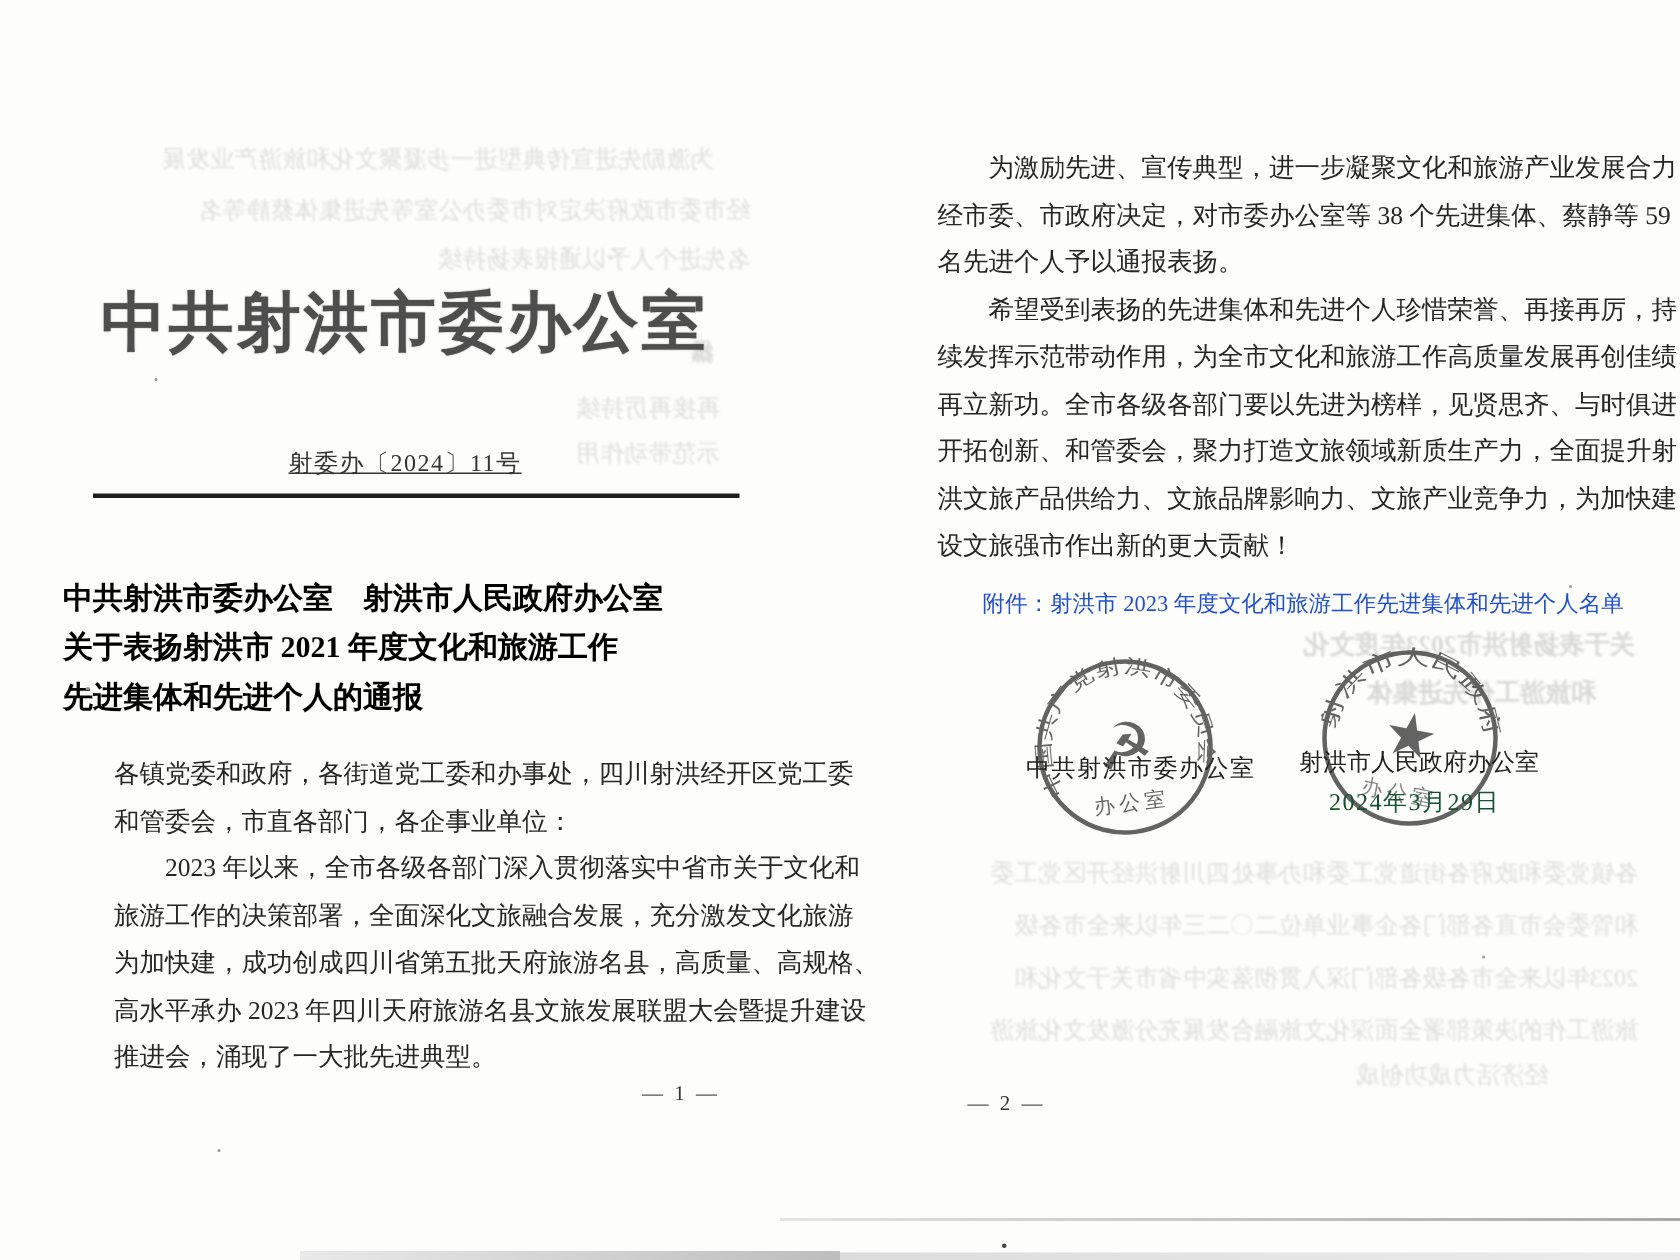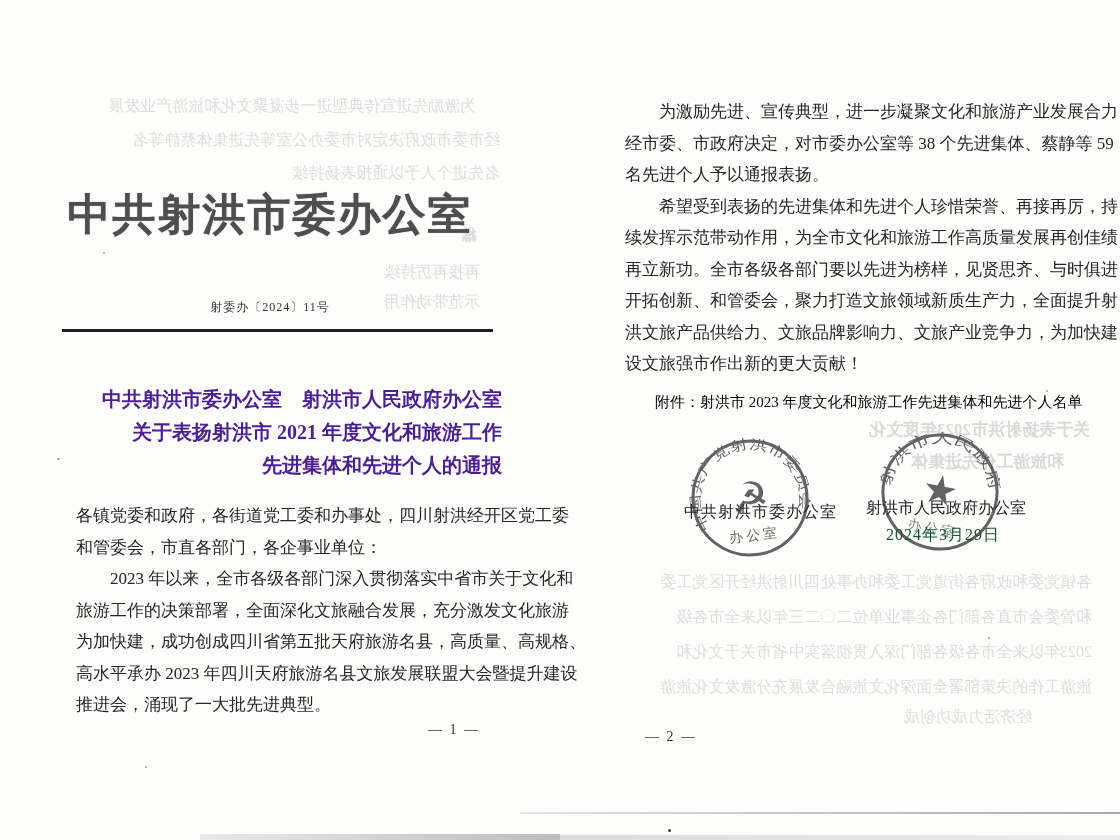--- a/index.html
+++ b/index.html
@@ -10,27 +10,27 @@
     color:#2a2a2a;
   }
   .abs{position:absolute;}
   
   .letterhead{
     left:40px;top:186px;width:460px;text-align:center;
     font-size:43px;font-weight:700;letter-spacing:2px;
     color:#4e4e4e;text-shadow:0 0 1px #6a6a6a;
     white-space:nowrap;
   }
-  .docnum{left:40px;top:299px;width:460px;text-align:center;font-size:12px;color:#333;letter-spacing:1px;}
+  .docnum{left:40px;top:299px;width:460px;text-align:center;font-size:16px;color:#333;letter-spacing:1px;text-decoration:underline;}
   .rule{left:62px;top:329px;width:431px;height:3px;background:#1f1f1f;}
-  .notice-title{left:42px;top:383px;width:460px;text-align:right;font-weight:700;color:#4c1d95;font-size:20px;line-height:33px;white-space:nowrap;}
+  .notice-title{left:42px;top:383px;width:460px;text-align:left;font-weight:700;color:#000000;font-size:20px;line-height:33px;white-space:nowrap;}
   .bodyblock{font-size:17px;line-height:31.5px;color:#262626;white-space:nowrap;}
   .body1{left:76px;top:500px;width:450px;}
   .body2{left:625px;top:96px;width:450px;}
-  .attach{left:625px;top:393px;width:460px;font-size:15px;color:#000000;white-space:nowrap;}
+  .attach{left:625px;top:393px;width:460px;font-size:15px;color:#1d4ed8;white-space:nowrap;}
   .pagenum{font-size:14px;color:#333;letter-spacing:2px;white-space:nowrap;}
   .pn1{left:428px;top:722px;}
   .pn2{left:645px;top:729px;}
   
   .seal{opacity:.8;}
   .seal1{left:686px;top:434px;transform:rotate(-7deg);}
   .seal2{left:876px;top:428px;transform:rotate(11deg);}
   .sigline{font-size:16px;color:#222;white-space:nowrap;z-index:5;}
   .sig1{left:684px;top:502px;width:150px;letter-spacing:1px;}
   .sig2{left:866px;top:498px;width:160px;}

